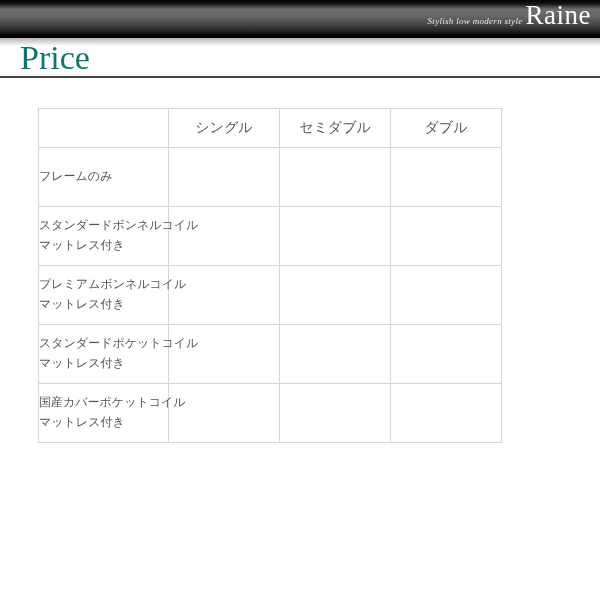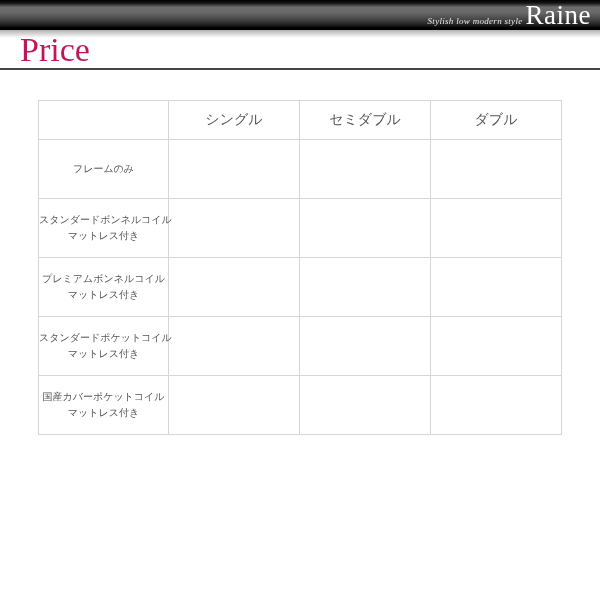--- a/index.html
+++ b/index.html
@@ -7,21 +7,21 @@
     width: 600px;
     height: 590px;
     background: #ffffff;
     font-family: "Liberation Sans", sans-serif;
     overflow: hidden;
   }
 
   
   .brand-bar {
     position: relative;
-    height: 30px;
+    height: 38px;
     box-sizing: border-box;
     background: linear-gradient(180deg,
       #000000 0%, #141414 10%, #6d6d6d 24%, #686868 42%,
       #4a4a4a 62%, #222222 82%, #000000 93%, #000000 100%);
     display: flex;
     justify-content: flex-end;
     align-items: baseline;
     padding-right: 9px;
   }
   .brand-bar::after {
@@ -55,49 +55,49 @@
   .title-block {
     border-bottom: 2px solid #454545;
     padding: 4px 0 2px 20px;
   }
   .page-title {
     margin: 0;
     font-family: "Liberation Serif", serif;
     font-weight: normal;
     font-size: 34px;
     line-height: 32px;
-    color: #be185d;
+    color: #0f766e;
   }
 
   
   table.price-table {
     margin: 30px 0 0 38px;
-    width: 524px;
+    width: 464px;
     border-collapse: collapse;
     table-layout: fixed;
   }
   .price-table th, .price-table td {
     border: 1px solid #d6d6d6;
     background: #ffffff;
     padding: 0;
   }
   .price-table col.label-col { width: 130px; }
   .price-table thead th {
     height: 38px;
     font-size: 14px;
     font-weight: normal;
     color: #555555;
     text-align: center;
   }
   .price-table tbody th {
     height: 58px;
-    font-size: 10px;
+    font-size: 12px;
     font-weight: normal;
     color: #555555;
-    text-align: center;
+    text-align: left;
     vertical-align: middle;
     white-space: pre;
     line-height: 1.65;
     margin-left: 16px;
   }
   .price-table tbody td {
     height: 58px;
     font-size: 13px;
     color: #555555;
     text-align: center;

